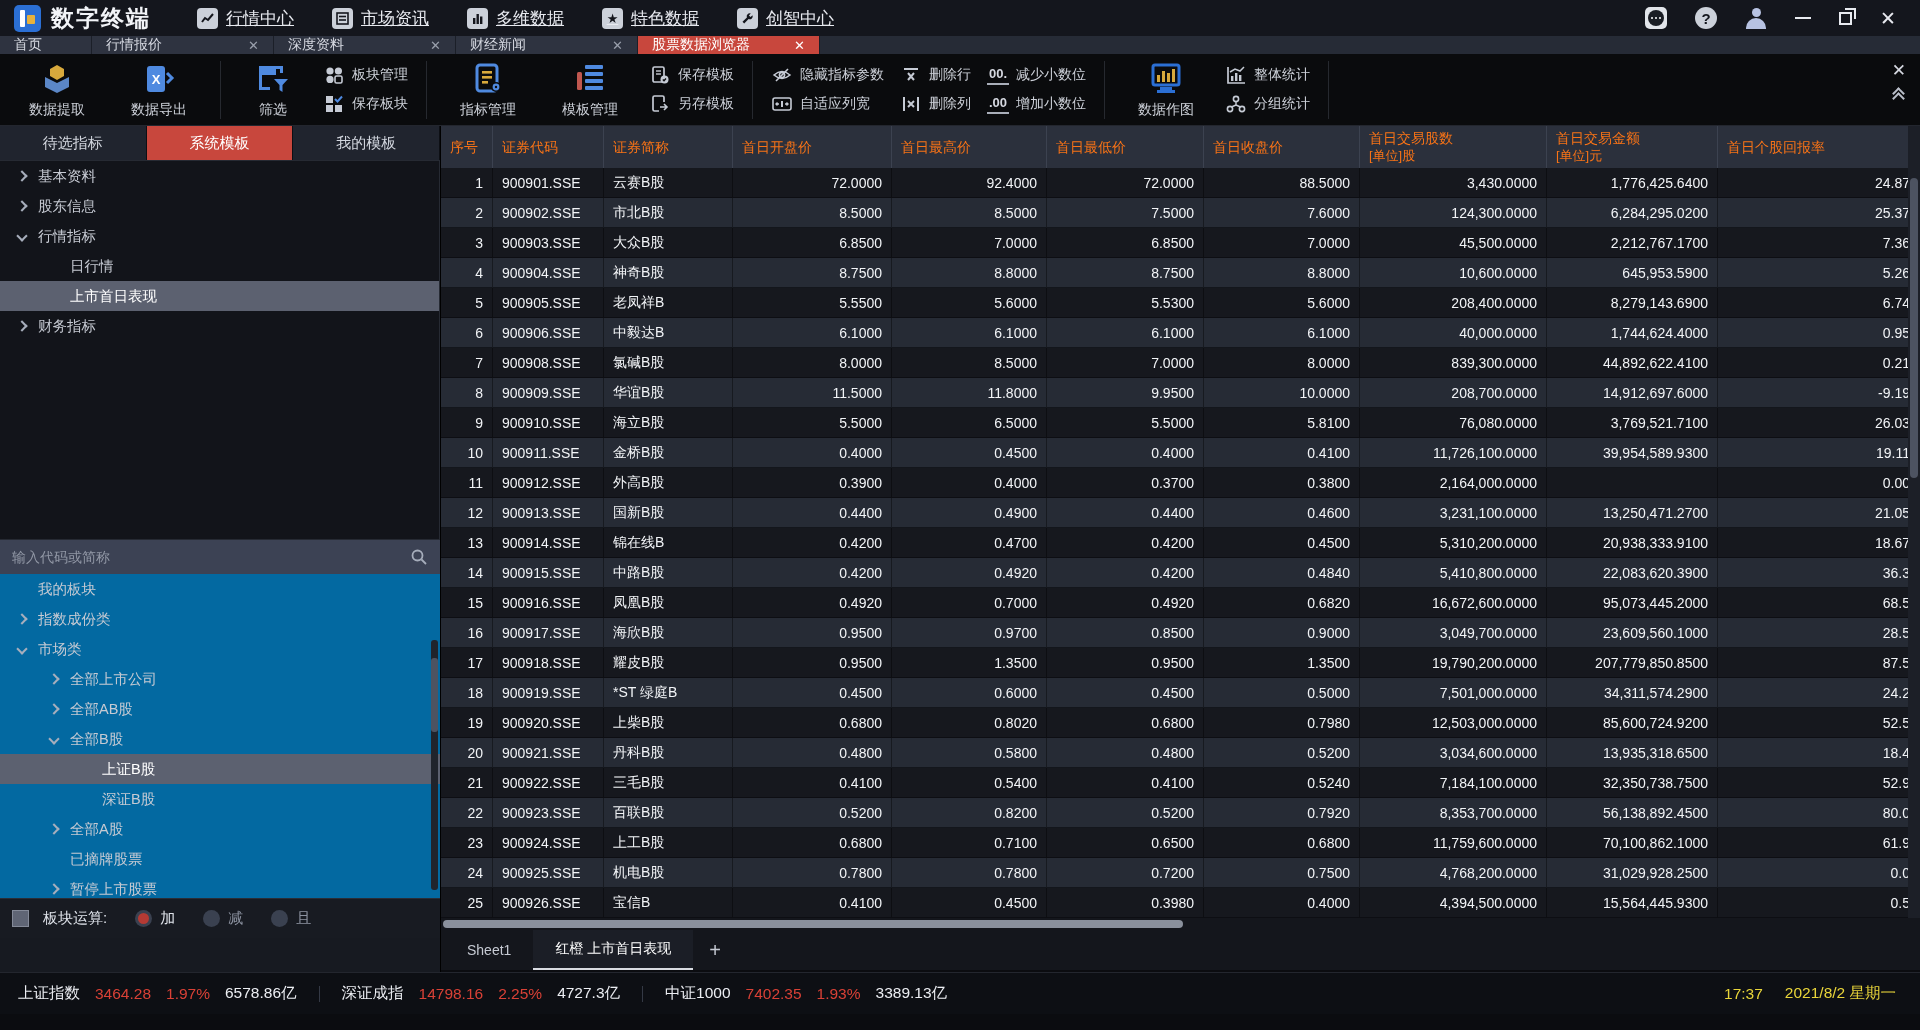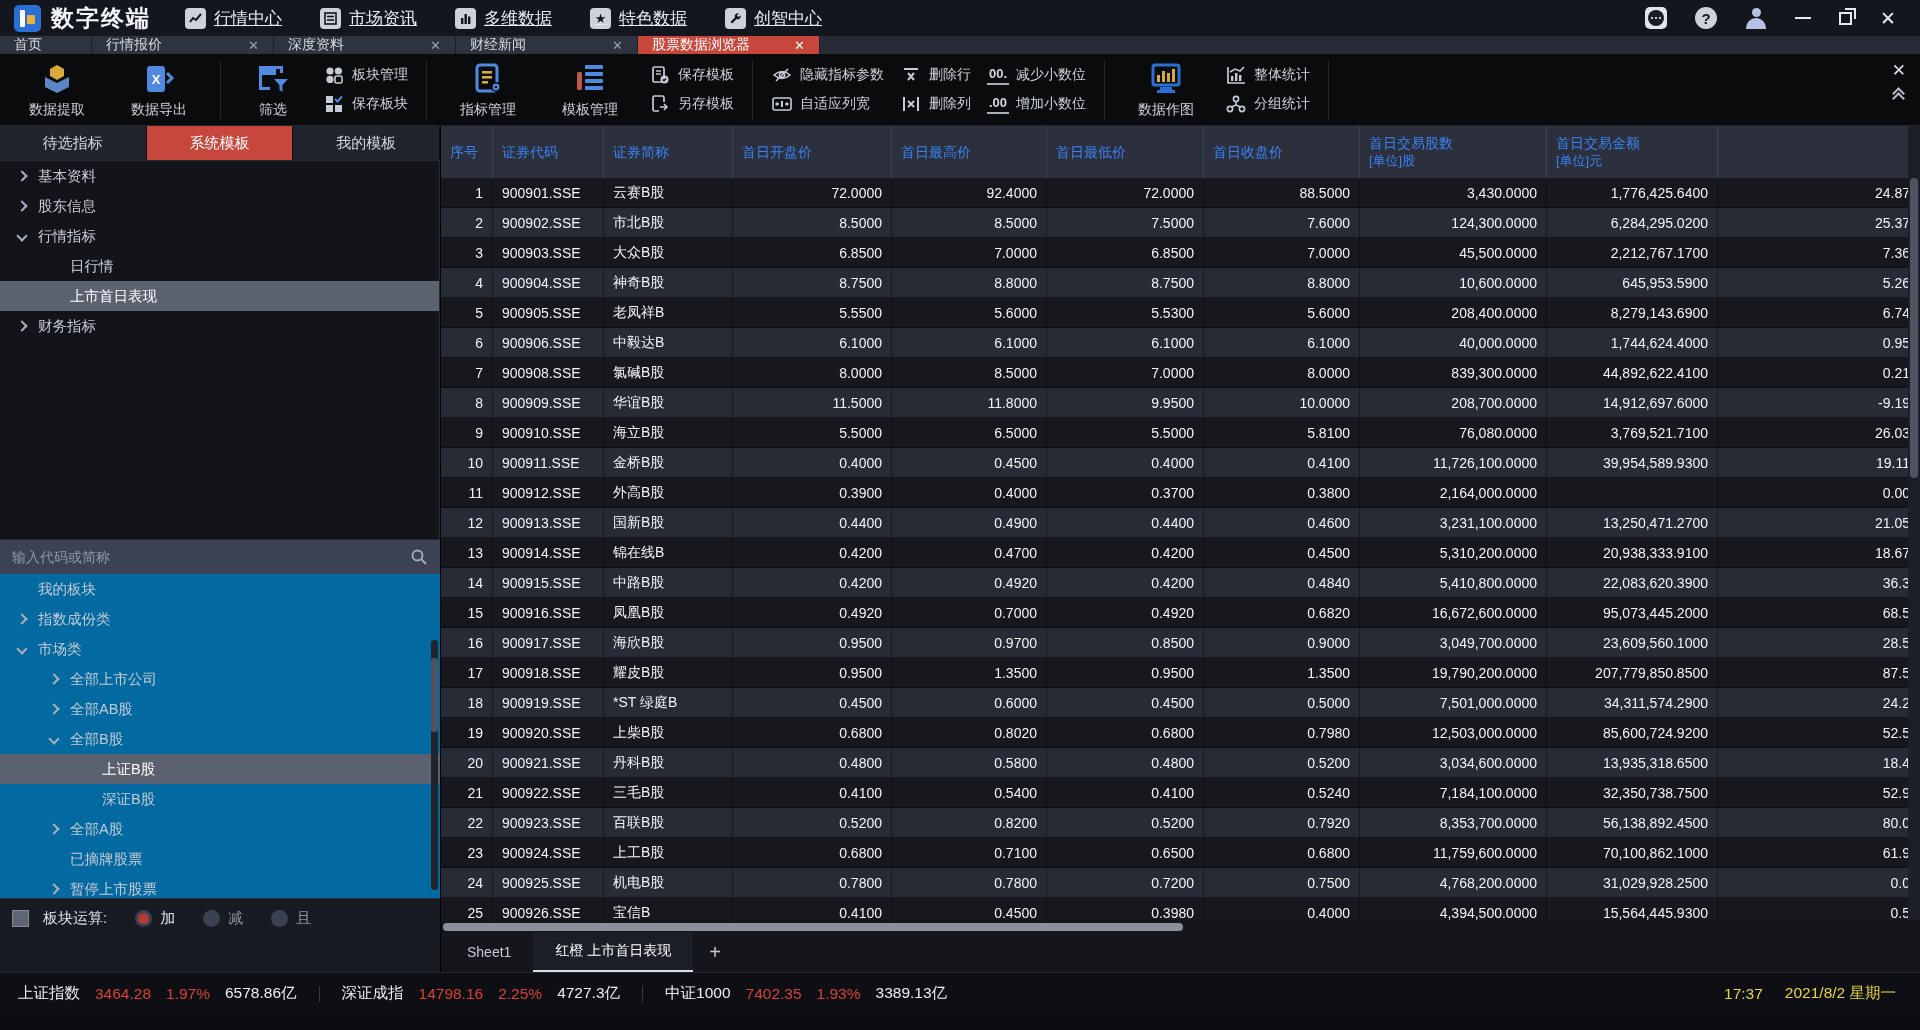--- a/index.html
+++ b/index.html
@@ -4,21 +4,21 @@
 <style>
   * { margin:0; padding:0; box-sizing:border-box; }
   html,body { width:1920px; height:1030px; overflow:hidden; background:#0b0c10;
     font-family:"Liberation Sans","DejaVu Sans",sans-serif; -webkit-font-smoothing:antialiased; }
 
   
   .titlebar { height:36px; background:#14161d; display:flex; align-items:center; padding:0 14px; }
   .logo { width:27px; height:27px; background:#2b6fd4; border-radius:5px; position:relative; margin-right:10px; }
   .logo:before { content:""; position:absolute; left:6px; top:5px; width:5px; height:17px; background:#fff; border-radius:1px; }
   .logo:after { content:""; position:absolute; left:13px; top:10px; width:8px; height:9px; background:#e8b23c; border-radius:1px; }
-  .app-title { color:#f2f4f8; font-size:23px; font-weight:800; letter-spacing:2px; margin-right:34px; }
+  .app-title { color:#f2f4f8; font-size:23px; font-weight:800; letter-spacing:2px; margin-right:46px; }
   .menu { display:flex; align-items:center; gap:38px; }
   .menu-item { display:flex; align-items:center; gap:8px; color:#e8eaf0; font-size:17px; cursor:default;text-decoration:underline; }
   .mi-icon { width:21px; height:21px; background:#ccd1da; border-radius:4px; display:flex; align-items:center; justify-content:center; color:#14161d; font-size:13px; font-weight:bold; }
   .mi-icon svg { display:block; }
   .tb-right { margin-left:auto; display:flex; align-items:center; gap:28px; padding-right:10px; }
   .wbtn { color:#e8eaf0; font-size:17px; display:flex; align-items:center; justify-content:center; }
   .msg-icon { width:22px; height:22px; background:#e2e5ea; border-radius:5px; display:flex; align-items:center; justify-content:center; }
   .msg-icon .circ { width:16px; height:16px; background:#1a1d24; border-radius:50%; display:flex; align-items:center; justify-content:center; gap:1.5px; }
   .msg-icon .dot { width:2.5px; height:2.5px; background:#fff; border-radius:50%; }
   .help-icon { width:22px; height:22px; background:#ccd1da; border-radius:50%; color:#14161d; font-weight:bold; font-size:15px; display:flex; align-items:center; justify-content:center; }
@@ -84,21 +84,21 @@
   .radio { width:17px; height:17px; border-radius:50%; background:#3a4150; display:flex; align-items:center; justify-content:center; }
   .radio.sel { background:#3a4150; }
   .radio.sel:before { content:""; width:11px; height:11px; border-radius:50%; background:#b43a34; }
   .ritem { display:flex; align-items:center; gap:8px; margin-left:14px; }
   .rlabel { font-size:15px; color:#8d93a1; }
   .ritem.sel .rlabel { color:#dfe3ea; }
 
   
   .content { flex:1; display:flex; flex-direction:column; min-width:0; position:relative; }
   .grid-cols { display:grid; grid-template-columns:52px 111px 129px 159px 155px 157px 156px 187px 171px minmax(0,1fr); }
-  .ghead { height:53px; background:#2b303c; color:#3b82f6; font-size:14px; }
+  .ghead { height:42px; background:#2b303c; color:#f97316; font-size:14px; }
   .hcell { display:flex; flex-direction:column; justify-content:center; padding-left:9px; border-right:1px solid #3c4250; line-height:17px; overflow:hidden; white-space:nowrap; }
   .gbody { height:750px; overflow:hidden; position:relative; }
   .trow { height:30px; color:#f2f4f7; font-size:14px; }
   .trow.odd { background:#16181e; }
   .trow.even { background:#262b35; }
   .tcell { display:flex; align-items:center; padding:0 9px; border-right:1px solid rgba(0,0,0,.38); border-bottom:1px solid rgba(8,9,12,.6); overflow:hidden; white-space:nowrap; }
   .tcell.r { justify-content:flex-end; }
   .vscroll { position:absolute; right:0; top:0; width:12px; height:794px; background:#1c1f27; }
   .vscroll .vthumb { position:absolute; left:2px; top:52px; width:8px; height:300px; background:#4d5361; border-radius:4px; }
 
@@ -587,20 +587,23 @@
         <div class="hcell">
           <span>首日收盘价</span>
         </div>
         <div class="hcell">
           <span>首日交易股数</span>
           <span style="font-size: 13px;">[单位]股</span>
         </div>
         <div class="hcell">
           <span>首日交易金额</span>
           <span style="font-size: 13px;">[单位]元</span>
+        </div>
+        <div class="hcell">
+          <span>首日个股回报率</span>
         </div>
       </div>
     <div class="gbody">
         <div class="trow grid-cols odd">
           <div class="tcell r">1</div>
           <div class="tcell">900901.SSE</div>
           <div class="tcell">云赛B股</div>
           <div class="tcell r">72.0000</div>
           <div class="tcell r">92.4000</div>
           <div class="tcell r">72.0000</div>

